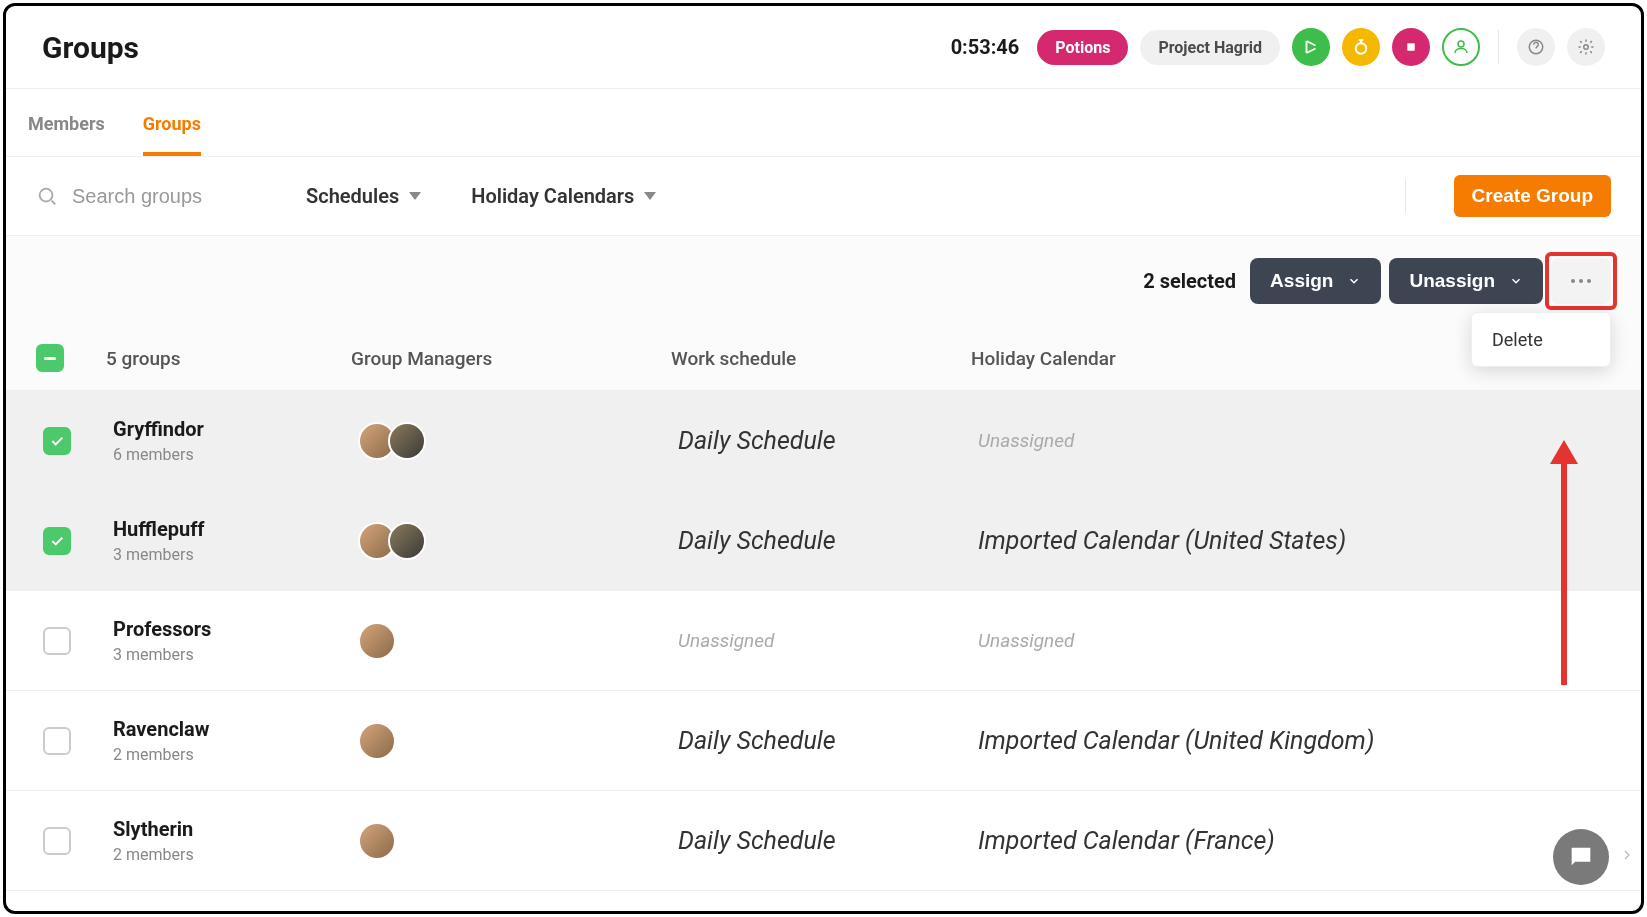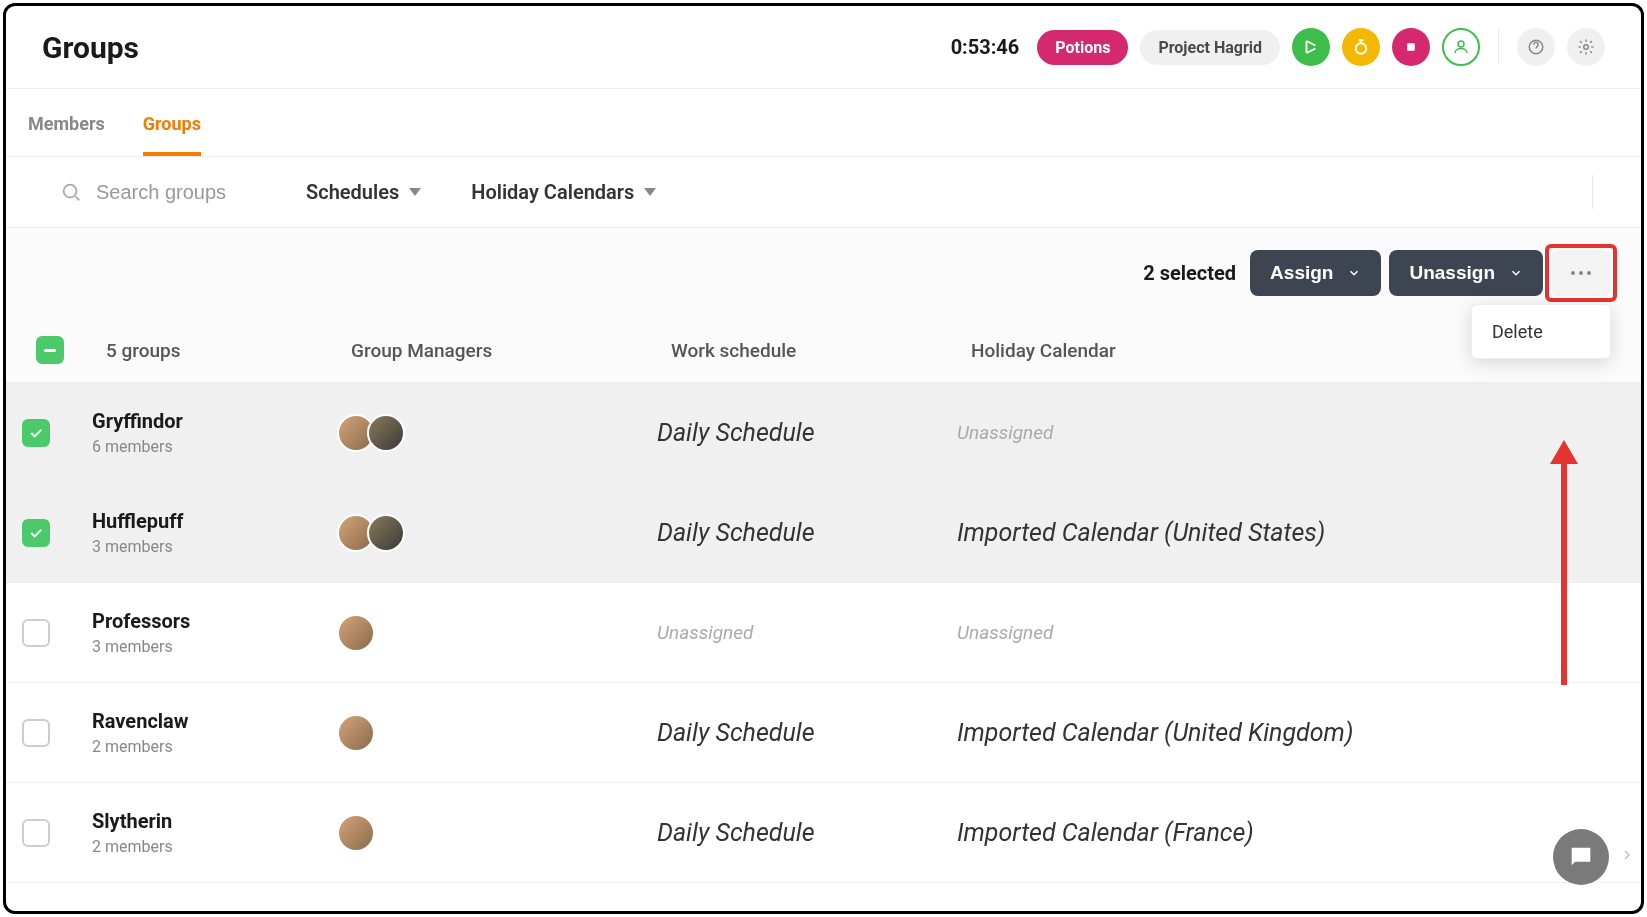--- a/index.html
+++ b/index.html
@@ -92,21 +92,20 @@
   padding: 18px 30px;
   gap: 30px;
   border-bottom: 1px solid #eee;
 }
 .search-wrap {
   display: flex;
   align-items: center;
   gap: 14px;
   color: #999;
   flex: 0 0 240px;
-  justify-content: flex-end;
 }
 .search-input {
   border: none;
   outline: none;
   font-size: 20px;
   color: #555;
   background: transparent;
   width: 180px;
 }
 .search-input::placeholder { color: #999; }
@@ -245,21 +244,21 @@
 }
 .checkbox.checked {
   background: #4bc96b;
   border-color: #4bc96b;
 }
 .checkbox.checked svg { width: 16px; height: 16px; }
 
 .row {
   display: flex;
   align-items: center;
-  padding: 26px 16px;
+  padding: 26px 37px;
   border-bottom: 1px solid #eee;
 }
 .row.selected { background: #f0f0f0; }
 .group-name { font-size: 20px; font-weight: 700; color: #1a1a1a; }
 .group-members { font-size: 16px; color: #888; margin-top: 4px; }
 .avatar-stack { display: flex; }
 .avatar {
   width: 38px; height: 38px;
   border-radius: 50%;
   border: 2px solid #fff;
@@ -376,20 +375,21 @@
     <div class="filter-dd">
       <span>Schedules</span>
       <span class="caret-down"></span>
     </div>
     <div class="filter-dd">
       <span>Holiday Calendars</span>
       <span class="caret-down"></span>
     </div>
     <div class="toolbar-spacer"></div>
     <div class="vdiv2"></div>
+    <button class="create-btn">Create Group</button>
   </div>
 
   <div class="action-bar">
     <span class="selected-count">2 selected</span>
     <button class="dark-btn">
       <span>Assign</span>
       <svg class="chev" viewBox="0 0 24 24" fill="none" stroke="#fff" stroke-width="2.5">
           <path d="M6 9l6 6 6-6"></path>
         </svg>
     </button>

